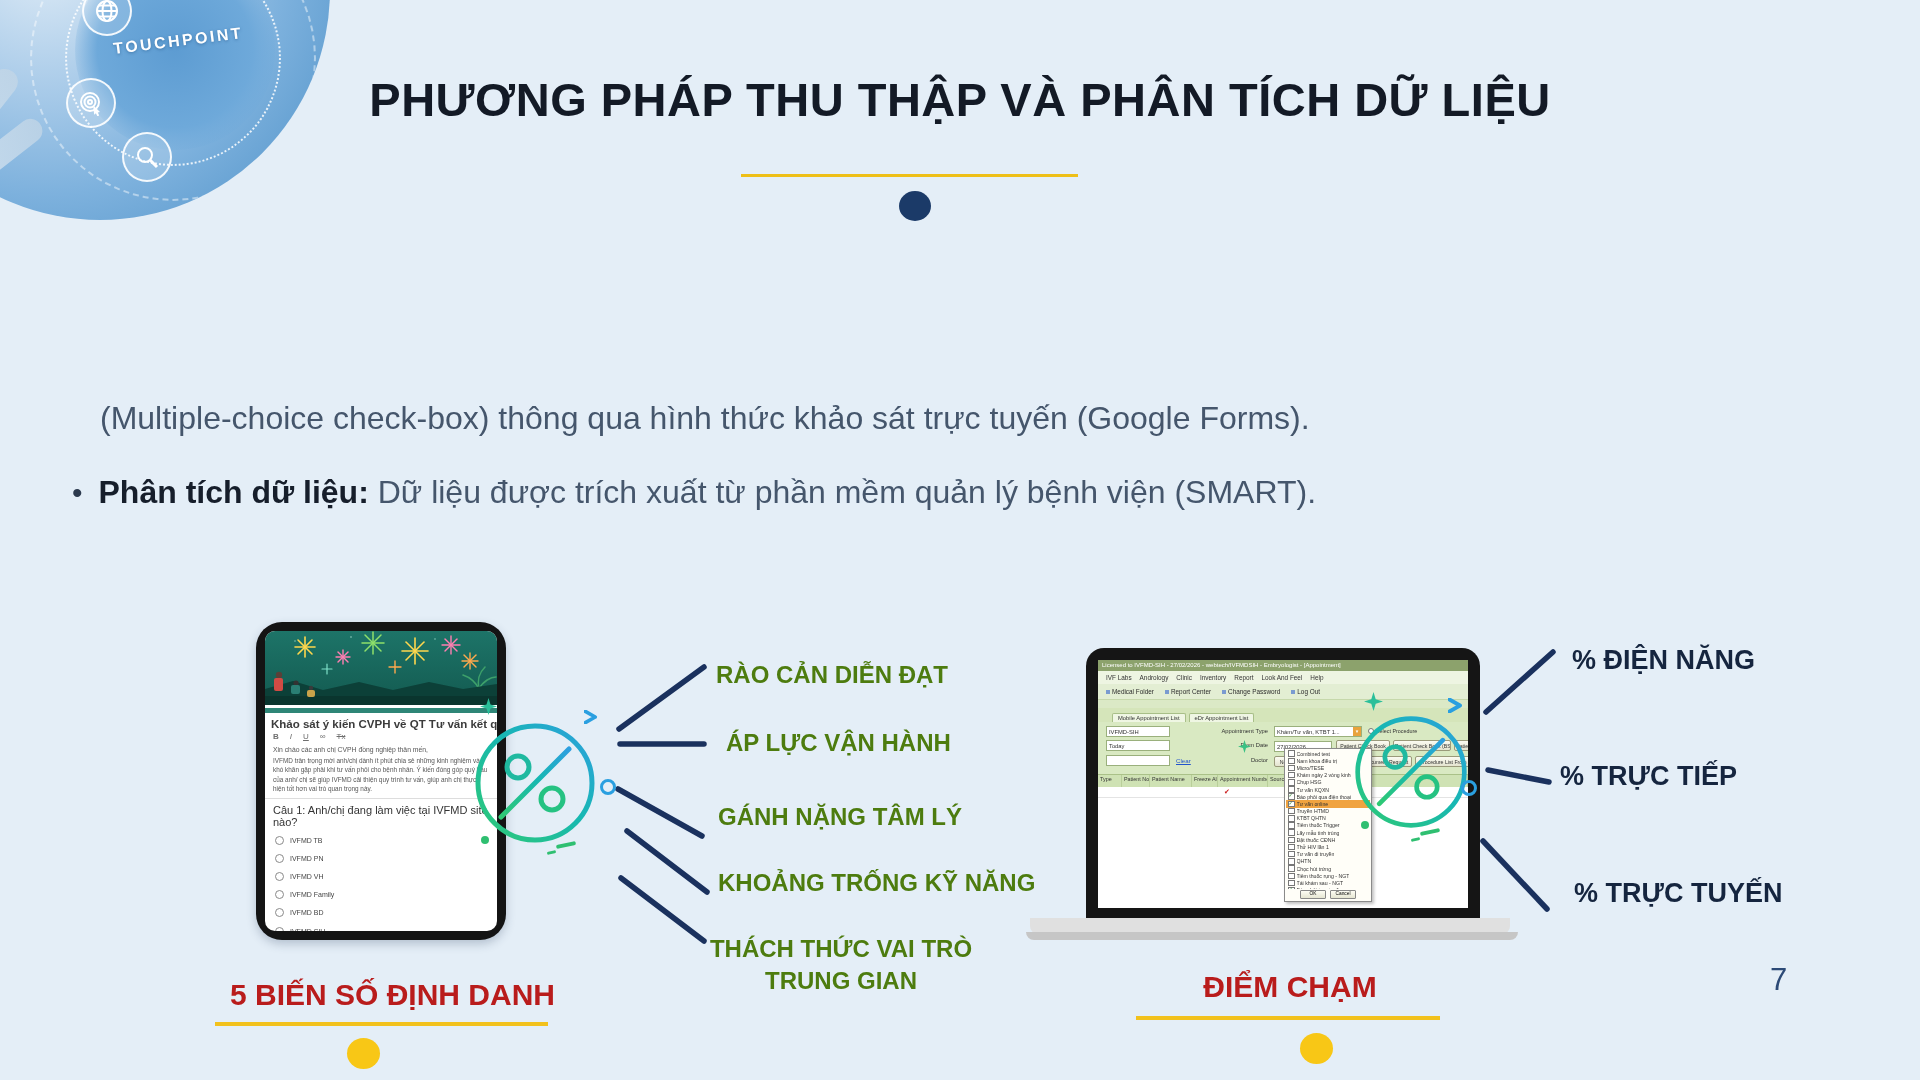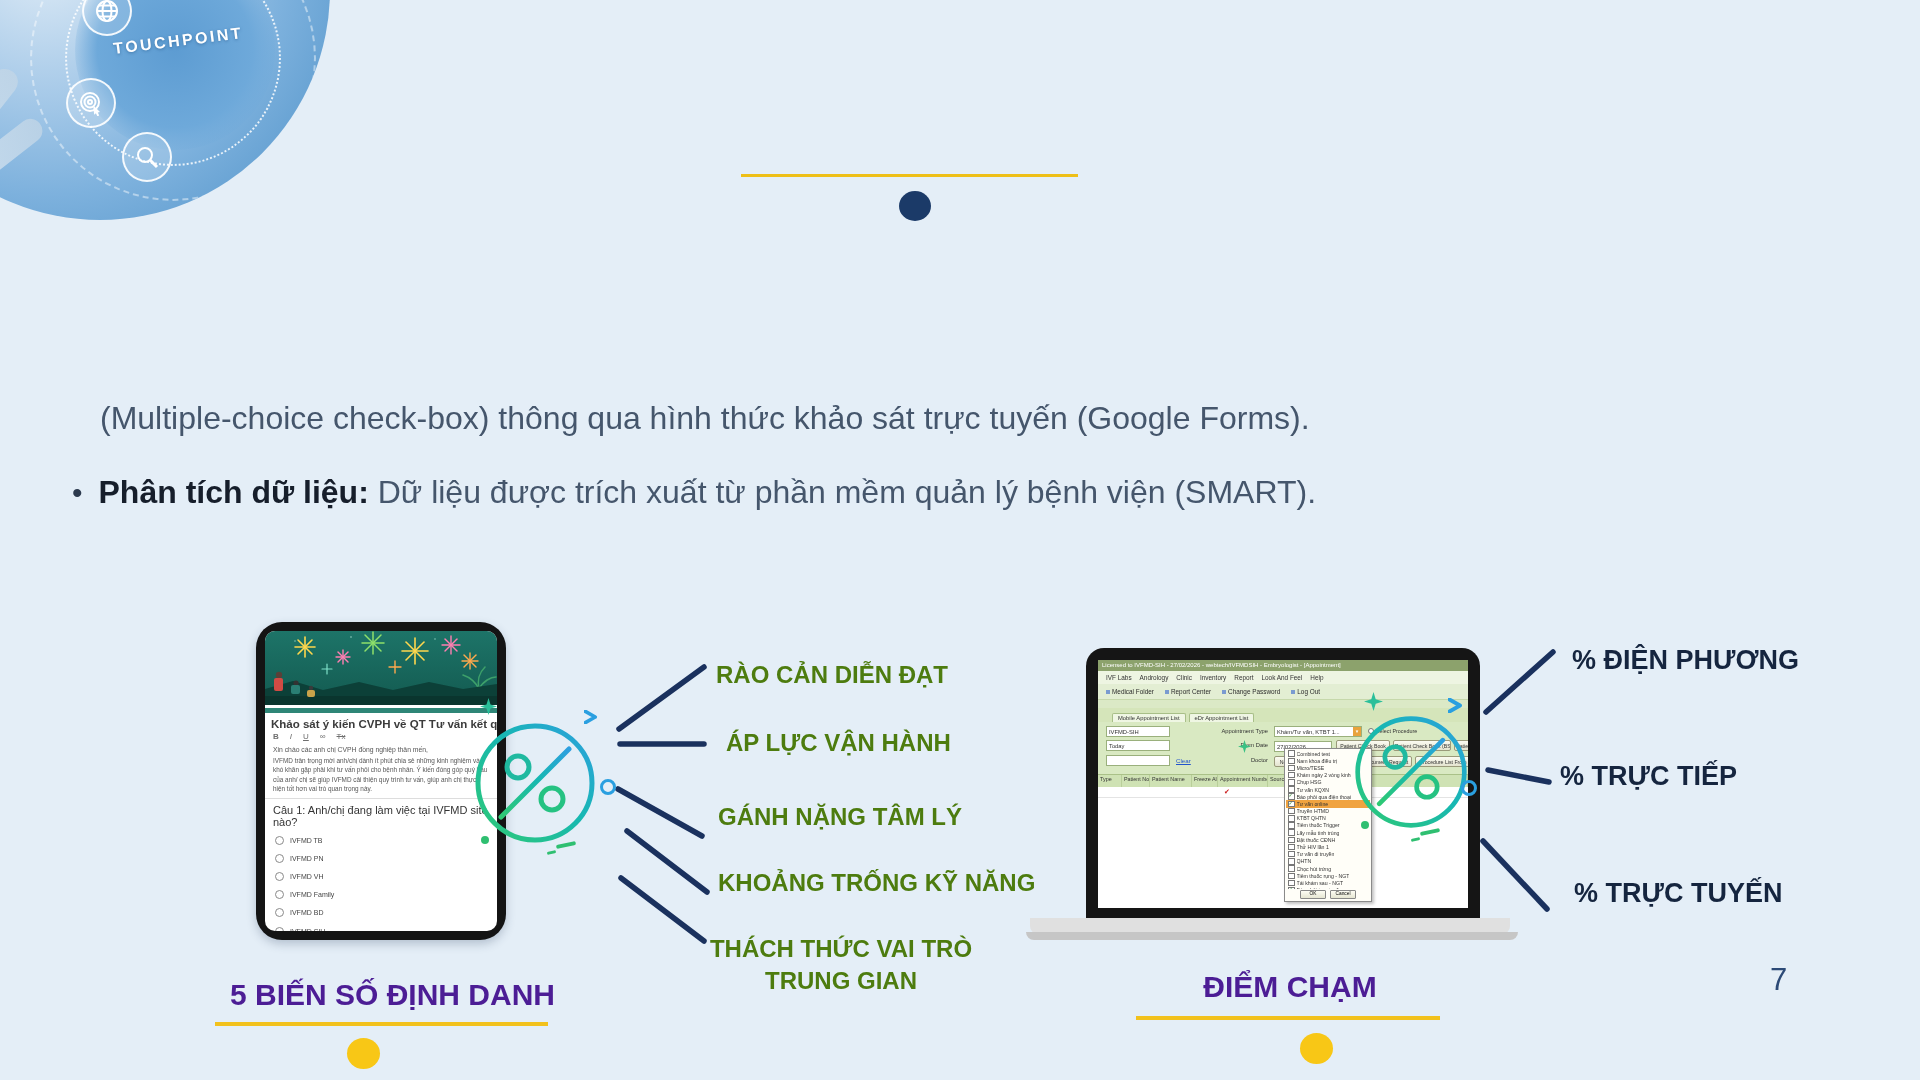--- a/index.html
+++ b/index.html
@@ -130,21 +130,21 @@
   .dd-item{display:flex;align-items:center;gap:2px;height:7.2px;padding:0 2px;}
   .dd-box{width:4.5px;height:4.5px;border:1px solid #777;background:#fff;flex:0 0 auto;position:relative;}
   .dd-item.checked .dd-box::after,.dd-item.hl .dd-box::after{content:"✓";position:absolute;left:-0.5px;top:-2px;font-size:5px;color:#1d7a1d;}
   .dd-item.hl{background:#f0a340;}
   .dd-label{font-size:5.2px;color:#333;white-space:nowrap;overflow:hidden;}
   .dd-btns{display:flex;gap:4px;justify-content:center;padding:1px 0;}
   .dd-btn{width:24px;height:7px;font-size:4.8px;line-height:6px;text-align:center;border:1px solid #888;
         background:linear-gradient(#fdfdf4,#e6e6d2);border-radius:1px;}
 
   
-  .caption{position:absolute;font-size:30px;font-weight:700;color:#4c1d95;text-align:center;white-space:nowrap;}
+  .caption{position:absolute;font-size:30px;font-weight:700;color:#b91c1c;text-align:center;white-space:nowrap;}
   .cap-underline{position:absolute;height:4px;background:#f2c11c;}
   .cap-dot{position:absolute;width:33px;height:31px;border-radius:50%;background:#f8c716;}
   .page-num{position:absolute;left:1770px;top:962px;font-size:31px;color:#2c4a77;}
 </style>
 </head>
 <body>
 
 <div class="slide">
 
   <div class="hero">
@@ -172,20 +172,21 @@
         </svg>
     </div>
     <div class="chip chip-search">
       <svg width="26" height="26" viewBox="0 0 26 26">
           <circle cx="11" cy="11" r="7"></circle>
           <line x1="16" y1="16" x2="23" y2="23" stroke-width="3"></line>
         </svg>
     </div>
   </div>
 
+  <div class="page-title">PHƯƠNG PHÁP THU THẬP VÀ PHÂN TÍCH DỮ LIỆU</div>
   <div class="title-underline"></div>
   <div class="title-dot"></div>
 
   <div class="bullet-row row2">(Multiple-choice check-box) thông qua hình thức khảo sát trực tuyến (Google Forms).</div>
   <div class="bullet-row row3"><span class="bullet-marker">•</span><span class="bullet-bold">Phân tích dữ liệu:</span><span> Dữ liệu được trích xuất từ phần mềm quản lý bệnh viện (SMART).</span></div>
 
   <svg class="overlay" width="1920" height="1080">
     <line x1="619" y1="729" x2="704" y2="667"></line>
     <line x1="620" y1="744" x2="704" y2="744"></line>
     <line x1="618" y1="789" x2="702" y2="836"></line>
@@ -519,21 +520,21 @@
       <path d="M6 0 L7.4 4.6 L12 6 L7.4 7.4 L6 12 L4.6 7.4 L0 6 L4.6 4.6 Z" fill="#3ac184"></path>
     </svg>
   <svg class="mini-arrow" style="left:1448px;top:698px;" width="15" height="15" viewBox="0 0 10 10">
       <polyline points="1,1 8,5 1,9" fill="none" stroke="#2a9fe0" stroke-width="2.6" stroke-linecap="round" stroke-linejoin="round"></polyline>
     </svg>
   <div class="mini-circle" style="left:1461px;top:780px;"></div>
   <div class="mini-dot" style="left:1361px;top:821px;"></div>
   <div class="mini-dash" style="left:1420px;top:830px;width:20px;transform:rotate(-12deg);"></div>
   <div class="mini-dash" style="left:1411px;top:838px;width:9px;height:3px;transform:rotate(-12deg);"></div>
 
-  <div class="chan-label" style="left:1572px;top:645px;">% ĐIỆN PHƯƠNG</div>
+  <div class="chan-label" style="left:1572px;top:645px;">% ĐIỆN NĂNG</div>
   <div class="chan-label" style="left:1560px;top:761px;">% TRỰC TIẾP</div>
   <div class="chan-label" style="left:1574px;top:878px;">% TRỰC TUYẾN</div>
 
   <div class="caption" style="left:230px;top:978px;width:300px;">5 BIẾN SỐ ĐỊNH DANH</div>
   <div class="cap-underline" style="left:215px;top:1022px;width:333px;"></div>
   <div class="cap-dot" style="left:347px;top:1038px;"></div>
 
   <div class="caption" style="left:1140px;top:970px;width:300px;">ĐIỂM CHẠM</div>
   <div class="cap-underline" style="left:1136px;top:1016px;width:304px;"></div>
   <div class="cap-dot" style="left:1300px;top:1033px;"></div>

